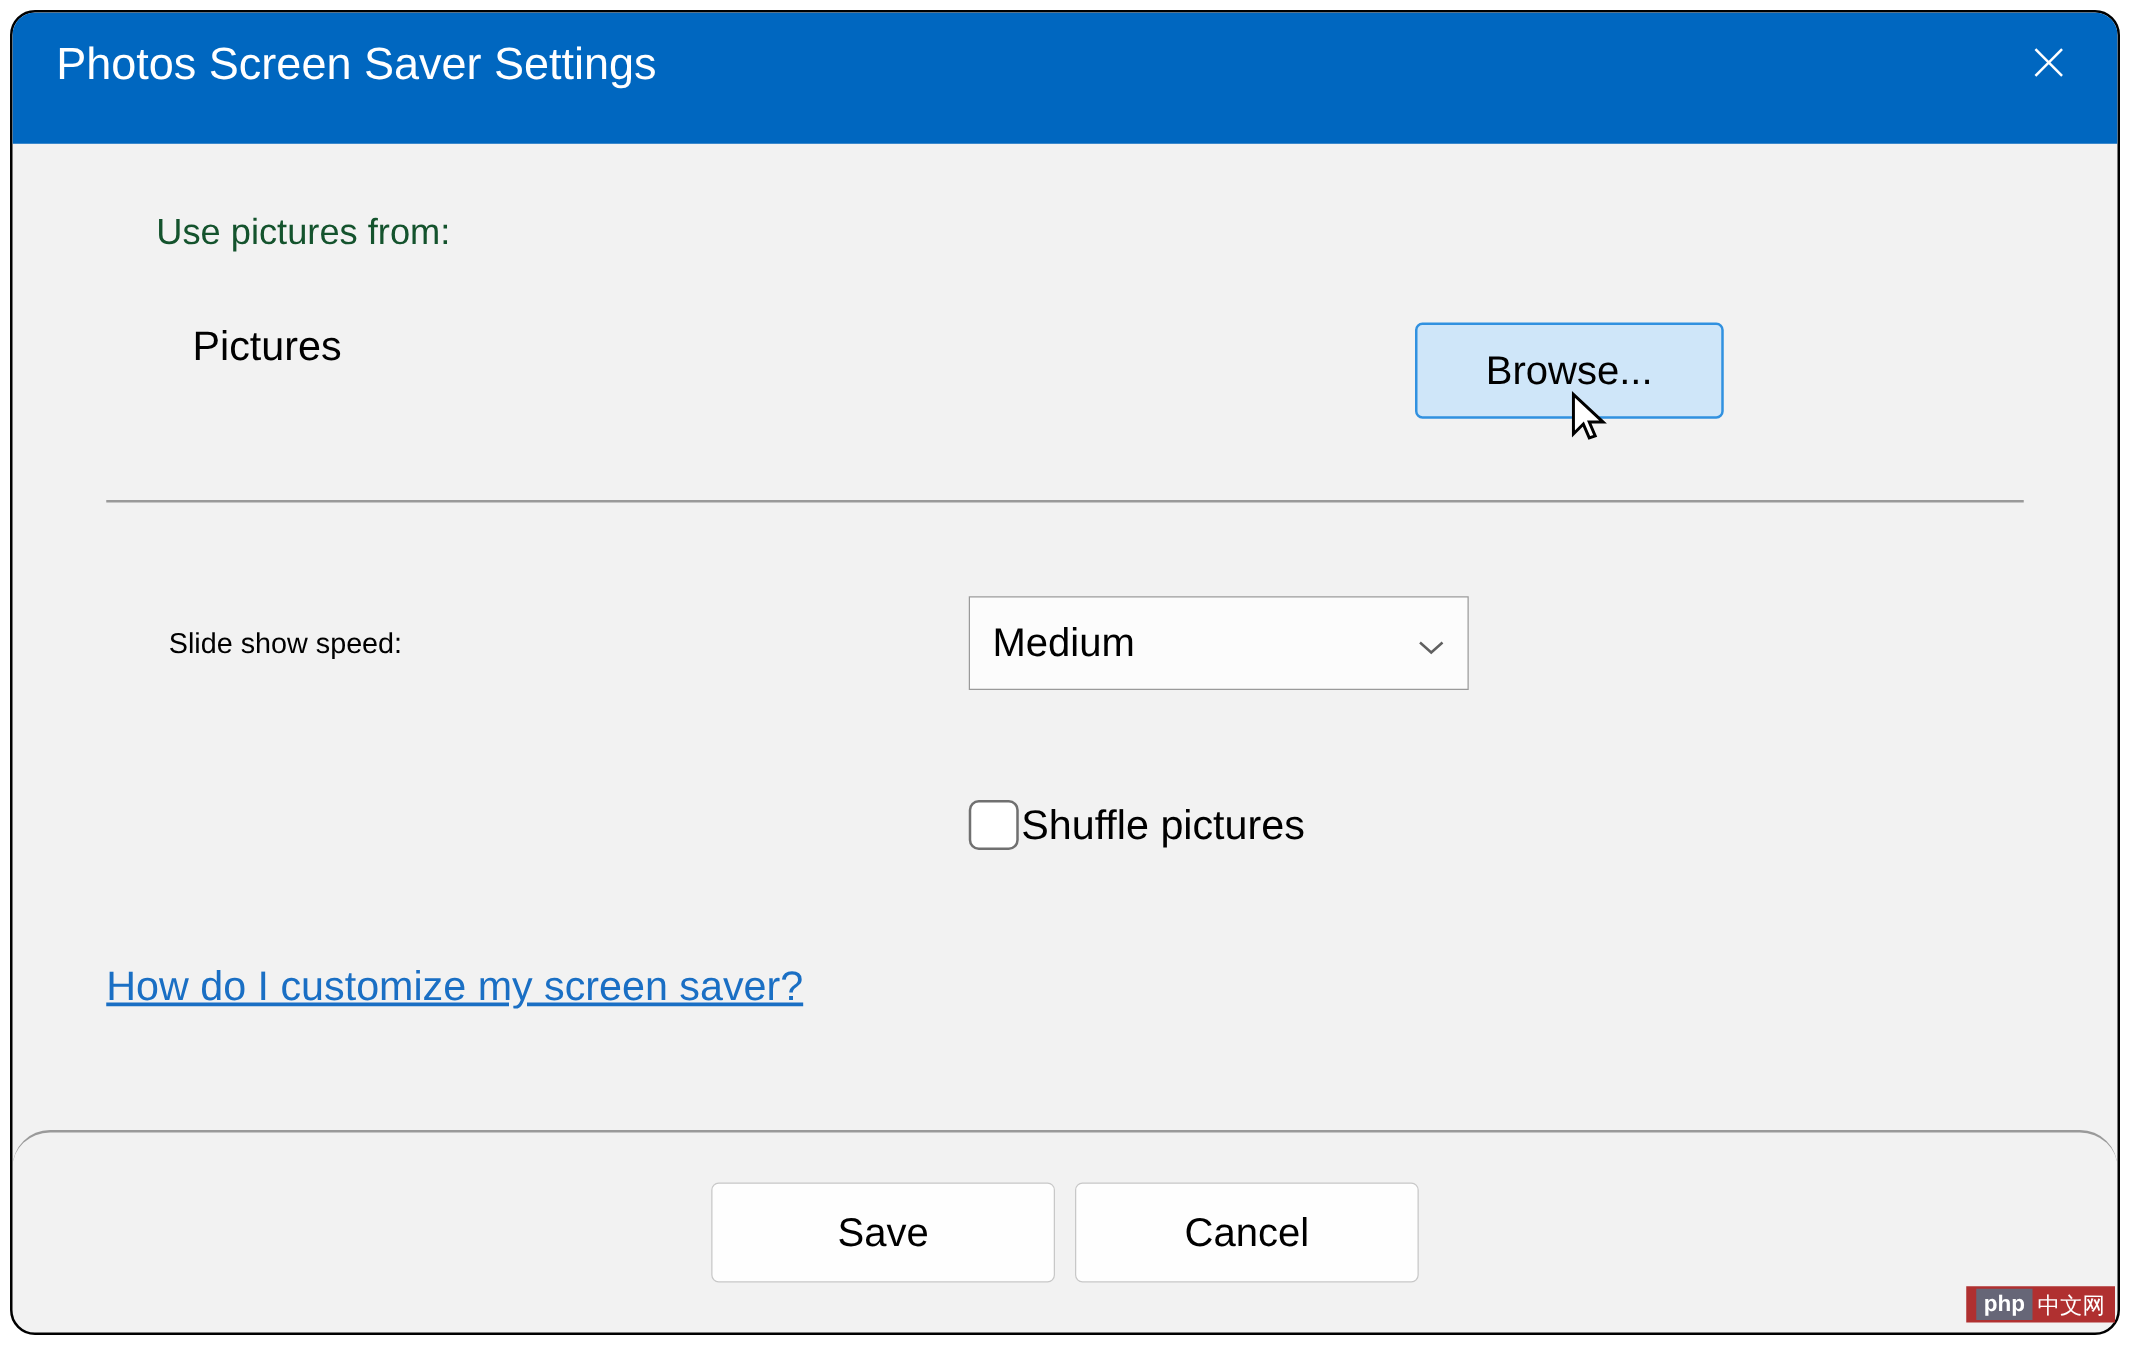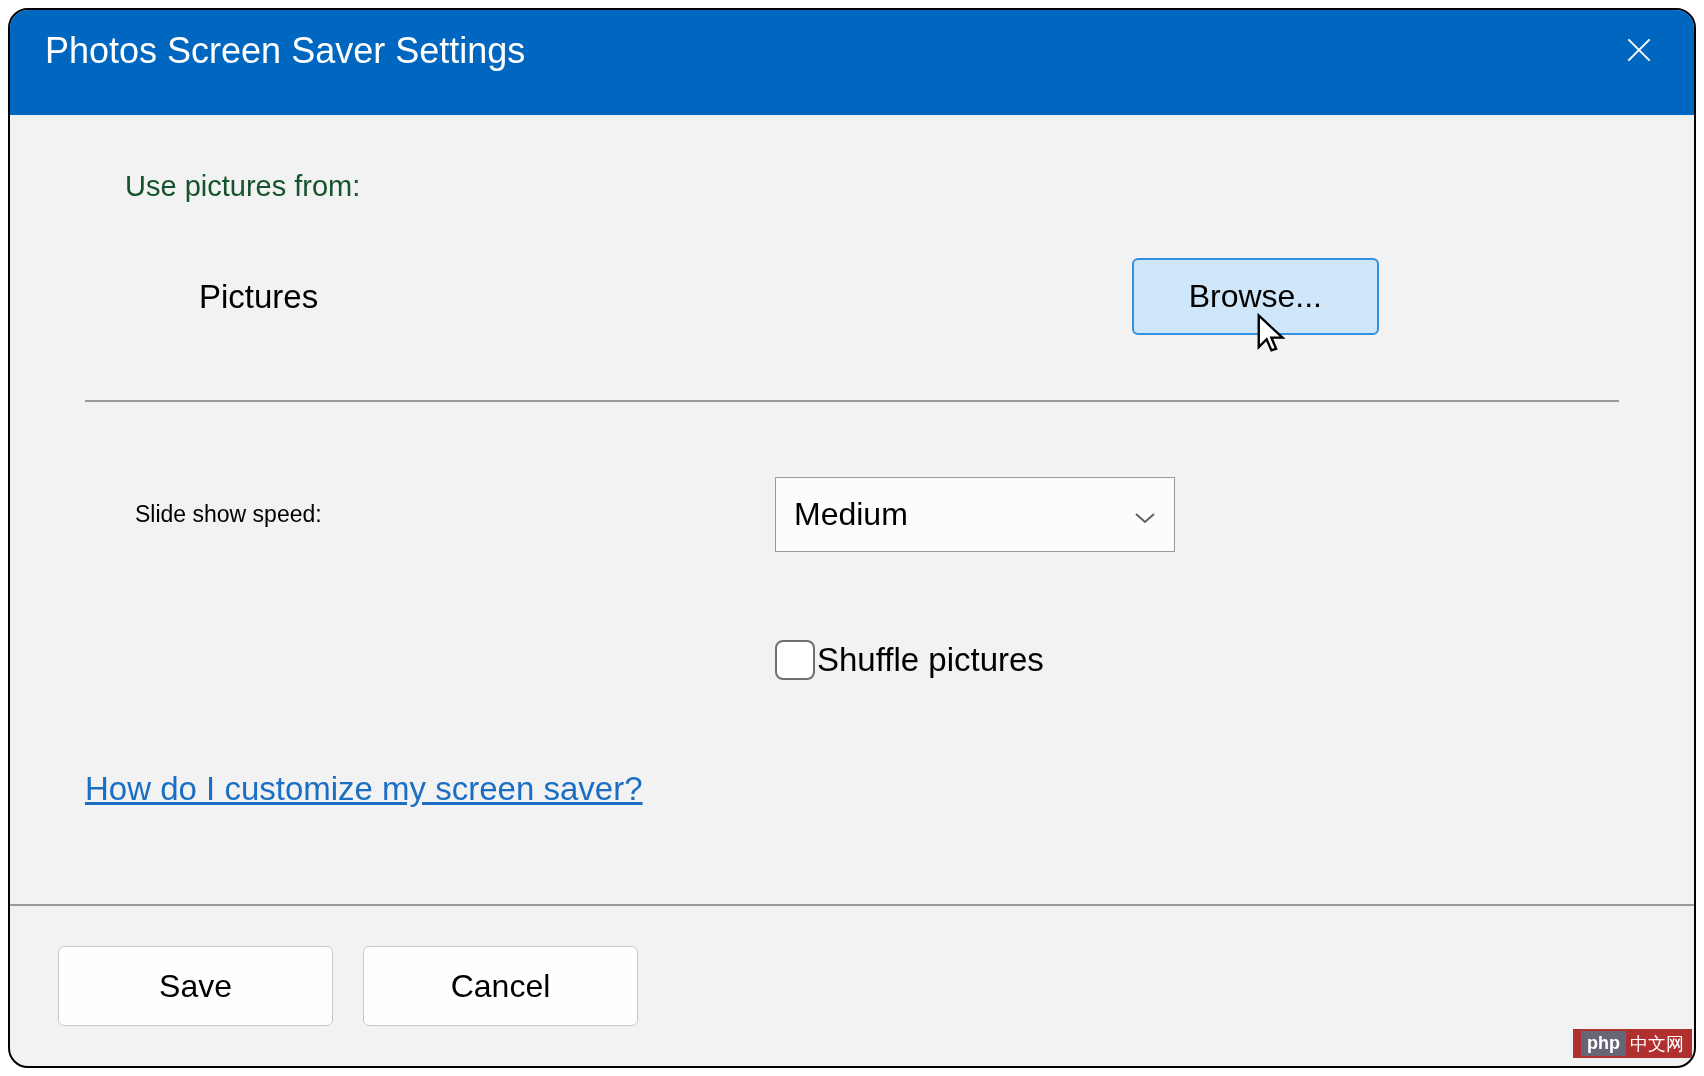--- a/index.html
+++ b/index.html
@@ -69,23 +69,23 @@
     
     .section-label {
       font-size: 29px;
       color: #14532d;
       margin-bottom: 55px;
       margin-left: 40px;
     }
     
     .picture-row {
       display: flex;
-      align-items: center;
+      align-items: flex-start;
       justify-content: space-between;
-      margin-left: 114px;
+      margin-left: 69px;
       margin-right: 240px;
       margin-bottom: 65px;
     }
     
     .picture-label {
       font-size: 33px;
       color: #000000;
     }
     
     .browse-btn {
@@ -181,22 +181,23 @@
       font-size: 33px;
       color: #1a6fc4;
       text-decoration: underline;
       cursor: pointer;
     }
     
     .footer {
       border-top: 2px solid #9a9a9a;
       padding: 40px 48px 40px 48px;
       display: flex;
-      justify-content: flex-start;
-      gap: 30px;
+      justify-content: center;
+      gap: 16px;
+      border-radius: 30px;
     }
     
     .footer-btn {
       width: 275px;
       height: 80px;
       background: #fefefe;
       border: 1.5px solid #c8c8c8;
       border-radius: 6px;
       font-size: 32px;
       color: #000000;

